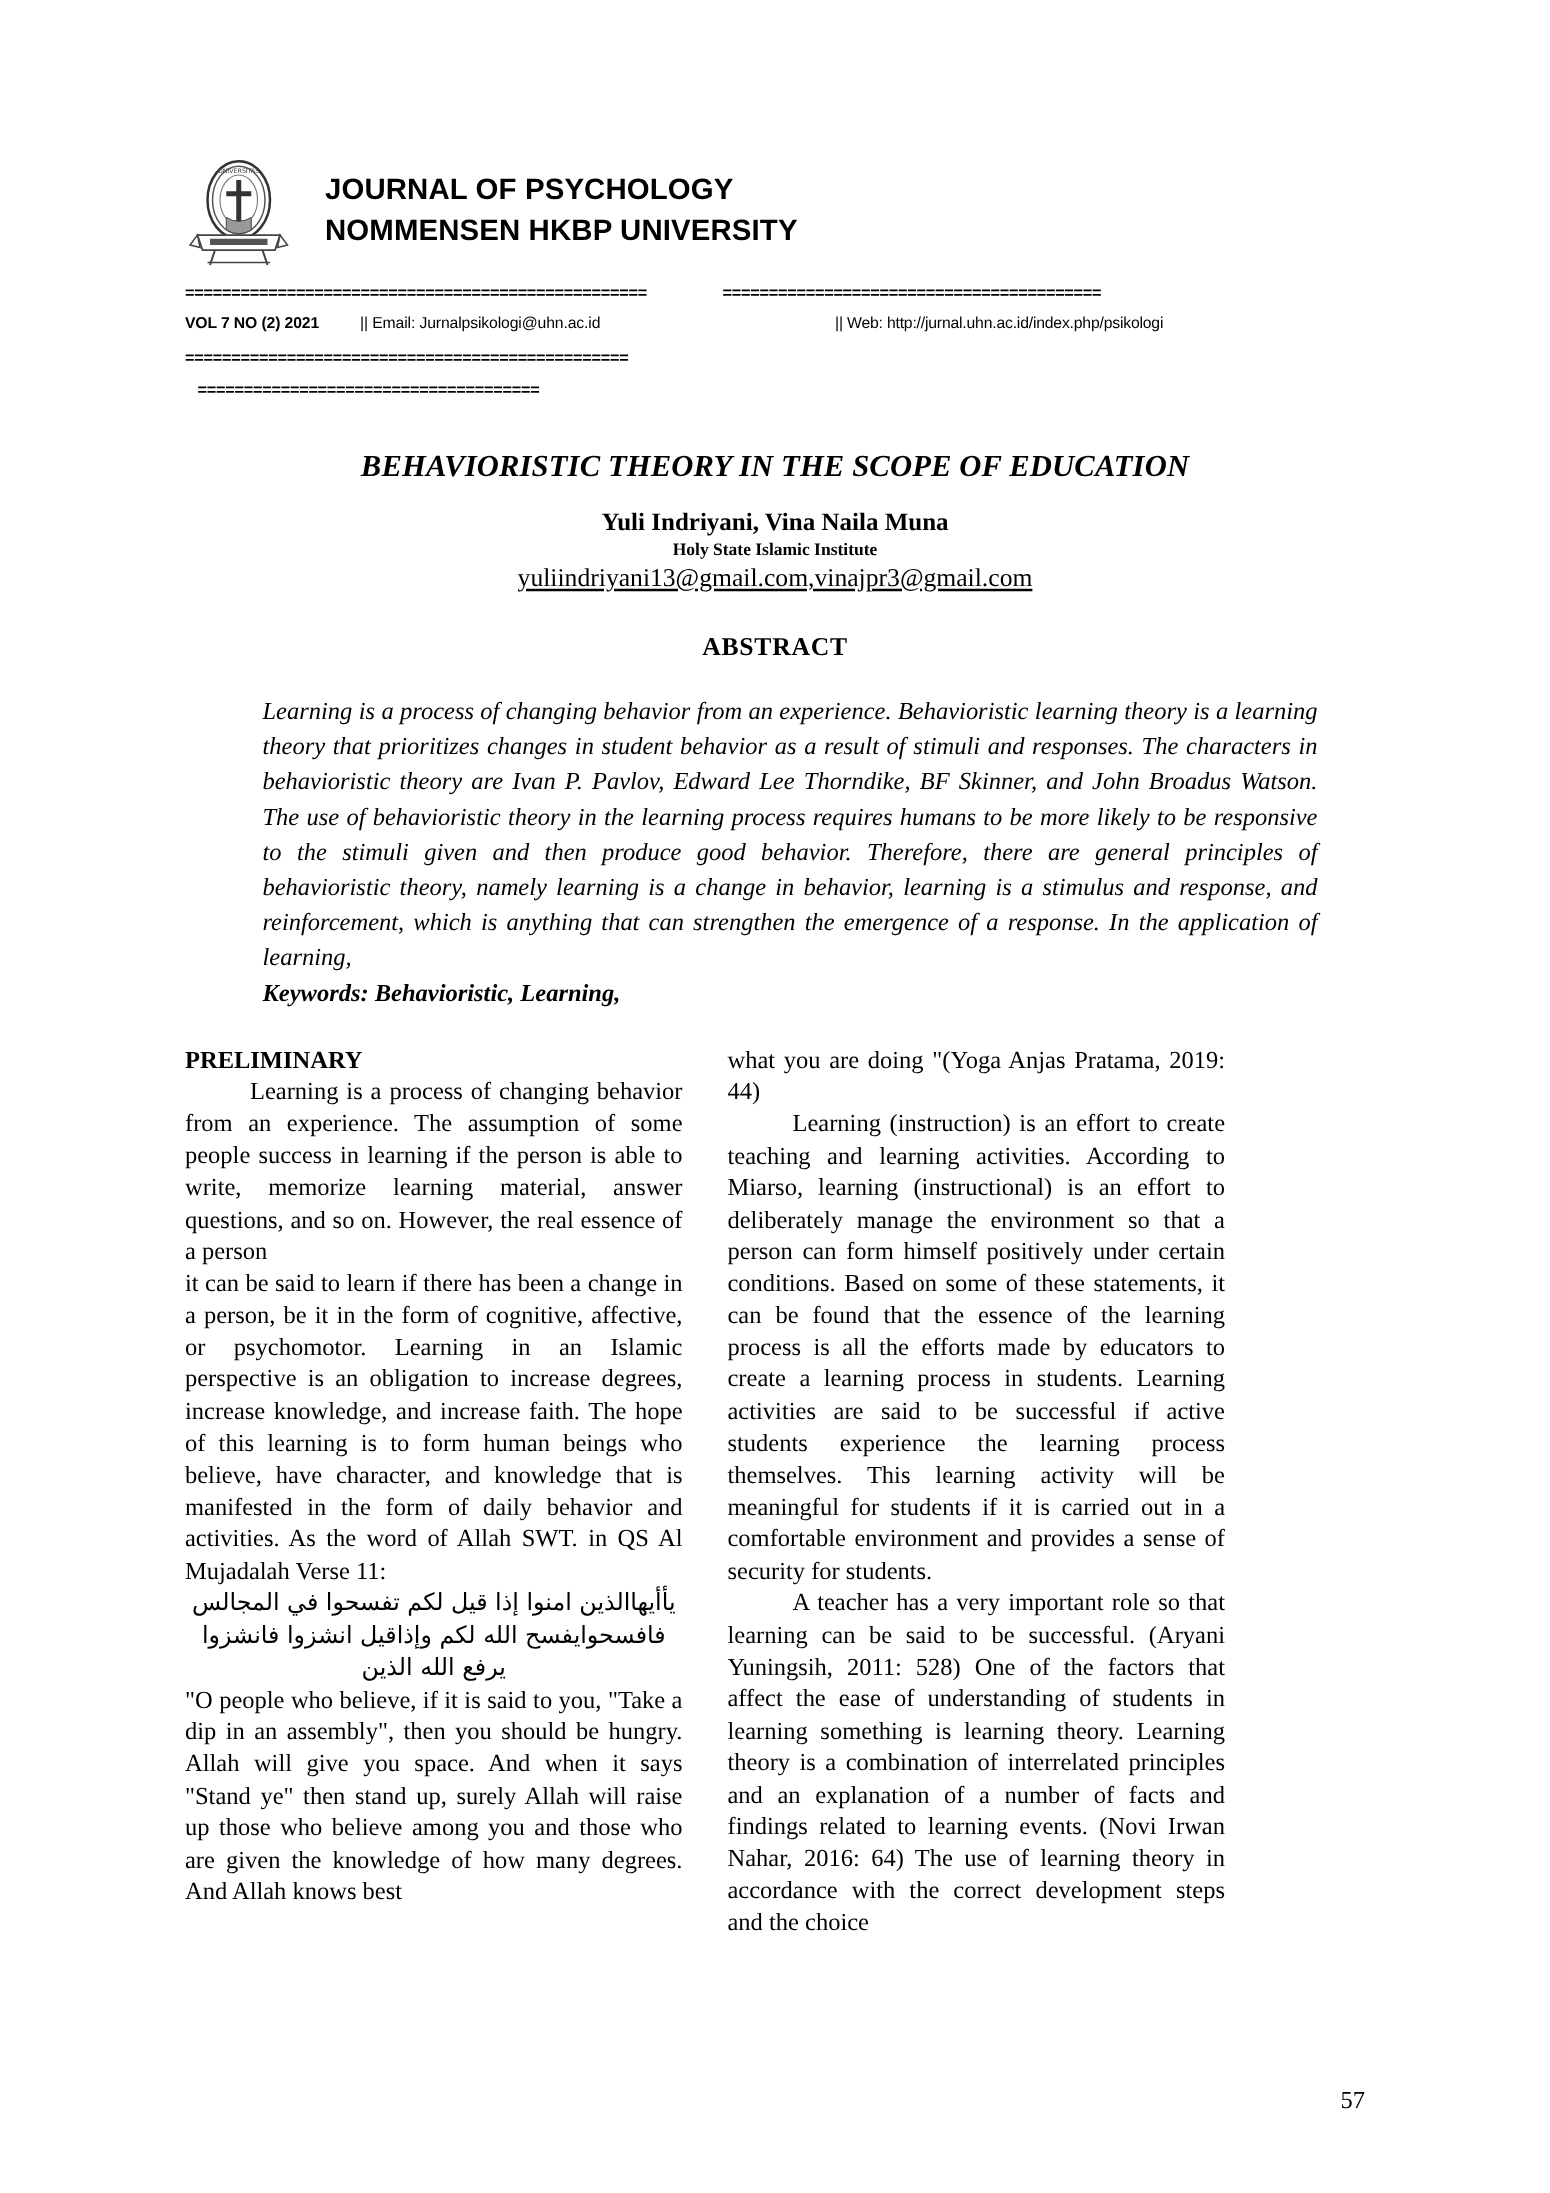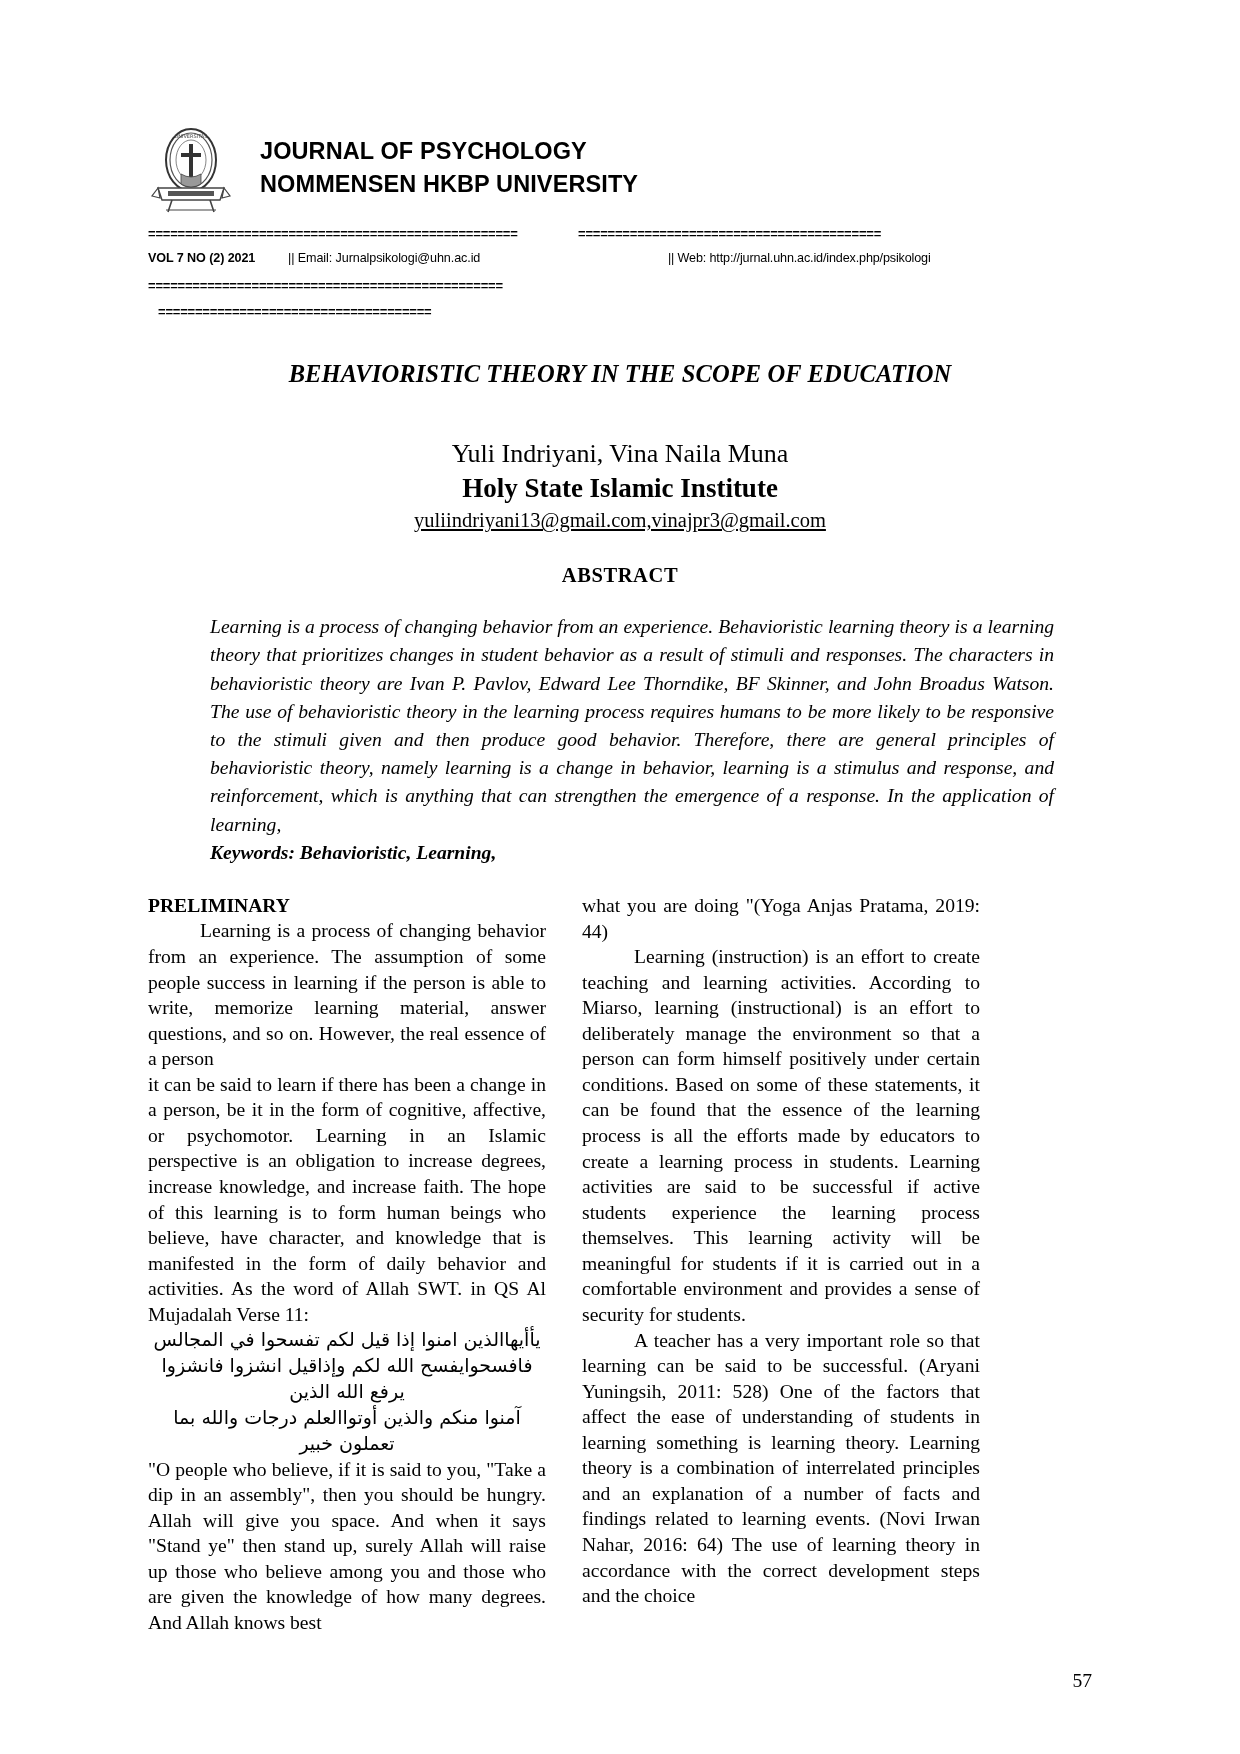--- a/index.html
+++ b/index.html
@@ -110,30 +110,30 @@
     margin-top: 42px;
     text-align: center;
     font-style: italic;
     font-weight: bold;
     font-size: 24.5px;
     line-height: 1.23;
     letter-spacing: 0.1px;
   }
 
   .authors {
-    margin-top: 48px;
-    text-align: center;
-    font-weight: normal;
-    font-size: 26px;
+    margin-top: 16px;
+    text-align: center;
+    font-weight: bold;
+    font-size: 20px;
     line-height: 1.32;
   }
   .affiliation {
     text-align: center;
     font-weight: bold;
-    font-size: 27px;
+    font-size: 14px;
     line-height: 1.32;
   }
   .emails {
     text-align: center;
     font-size: 20.5px;
     line-height: 1.32;
     color: #000000;
     text-decoration: underline;
   }
 
@@ -259,21 +259,20 @@
   <div class="keywords">Keywords: Behavioristic, Learning,</div>
 
   <div class="columns">
 
     <div class="col">
       <div class="section-heading">PRELIMINARY</div>
       <p class="para indent">Learning is a process of changing behavior from an experience. The assumption of some people success in learning if the person is able to write, memorize learning material, answer questions, and so on. However, the real essence of a person</p>
       <p class="para flush">it can be said to learn if there has been a change in a person, be it in the form of cognitive, affective, or psychomotor. Learning in an Islamic perspective is an obligation to increase degrees, increase knowledge, and increase faith. The hope of this learning is to form human beings who believe, have character, and knowledge that is manifested in the form of daily behavior and activities. As the word of Allah SWT. in QS Al Mujadalah Verse 11:</p>
       <p class="arabic">يأأيهاالذين امنوا إذا قيل لكم تفسحوا في المجالس</p>
       <p class="arabic">فافسحوايفسح الله لكم وإذاقيل انشزوا فانشزوا يرفع الله الذين</p>
-      <p class="arabic">آمنوا منكم والذين أوتواالعلم درجات والله بما تعملون خبير</p>
       <p class="para flush">"O people who believe, if it is said to you, "Take a dip in an assembly", then you should be hungry. Allah will give you space. And when it says "Stand ye" then stand up, surely Allah will raise up those who believe among you and those who are given the knowledge of how many degrees. And Allah knows best</p>
     </div>
 
     <div class="col">
       <p class="para flush">what you are doing "(Yoga Anjas Pratama, 2019: 44)</p>
       <p class="para indent">Learning (instruction) is an effort to create teaching and learning activities. According to Miarso, learning (instructional) is an effort to deliberately manage the environment so that a person can form himself positively under certain conditions. Based on some of these statements, it can be found that the essence of the learning process is all the efforts made by educators to create a learning process in students. Learning activities are said to be successful if active students experience the learning process themselves. This learning activity will be meaningful for students if it is carried out in a comfortable environment and provides a sense of security for students.</p>
       <p class="para indent">A teacher has a very important role so that learning can be said to be successful. (Aryani Yuningsih, 2011: 528) One of the factors that affect the ease of understanding of students in learning something is learning theory. Learning theory is a combination of interrelated principles and an explanation of a number of facts and findings related to learning events. (Novi Irwan Nahar, 2016: 64) The use of learning theory in accordance with the correct development steps and the choice</p>
     </div>
 
   </div>

